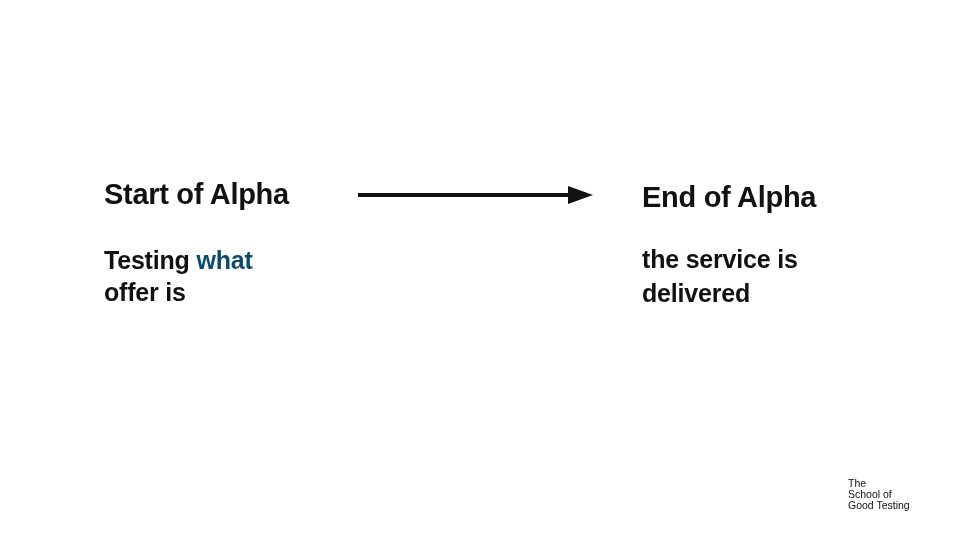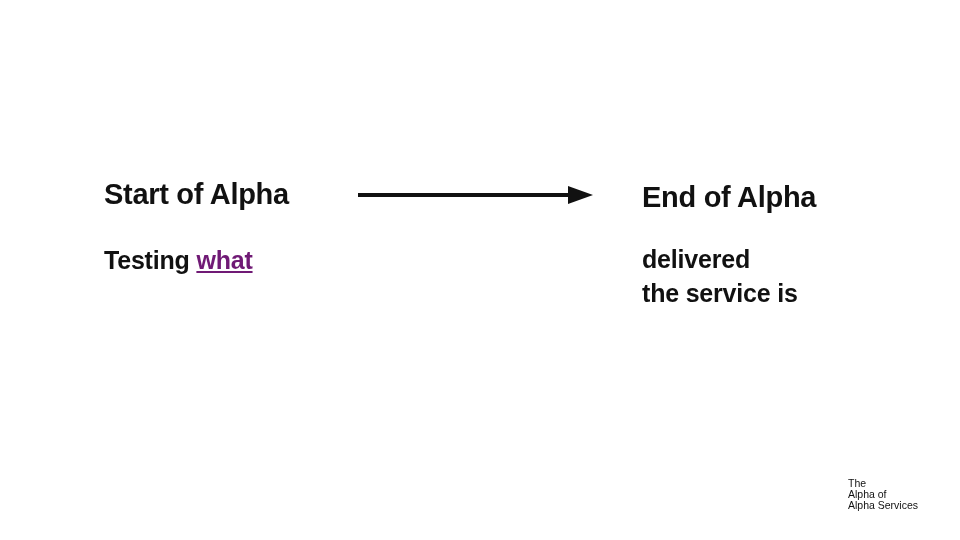--- a/index.html
+++ b/index.html
@@ -28,21 +28,21 @@
   .title-right { left: 642px; top: 181px; }
   .body-block {
     position: absolute;
     font-size: 25px;
     font-weight: bold;
     line-height: 32px;
     letter-spacing: -0.2px;
   }
   .body-left  { left: 104px; top: 244px; }
   .body-right { left: 642px; top: 242px; line-height: 34px; }
-  .hl { color: #701a75; text-decoration: underline; }
+  .hl { color: #0c4a6e; }
   .arrow-wrap {
     position: absolute;
     left: 357px;
     top: 183px;
     width: 236px;
     height: 24px;
   }
   .logo {
     position: absolute;
     left: 848px;
@@ -65,26 +65,27 @@
     <svg width="236" height="24" viewBox="0 0 236 24" xmlns="http://www.w3.org/2000/svg">
       <line x1="1" y1="12" x2="213" y2="12" stroke="#111111" stroke-width="4"></line>
       <polygon points="211,3 236,12 211,21" fill="#111111"></polygon>
     </svg>
   </div>
 
   <div class="title title-right">End of Alpha</div>
 
   <div class="body-block body-left">
     <div><span>Testing </span><span class="hl">what</span></div>
+    <div>offer is</div>
   </div>
 
   <div class="body-block body-right">
+    <div>the service is</div>
     <div>delivered</div>
-    <div>the service is</div>
   </div>
 
   <div class="logo">
     <div>The</div>
-    <div>Alpha of</div>
-    <div>Alpha Services</div>
+    <div>School of</div>
+    <div>Good Testing</div>
   </div>
 
 </div>
 
 </body></html>

